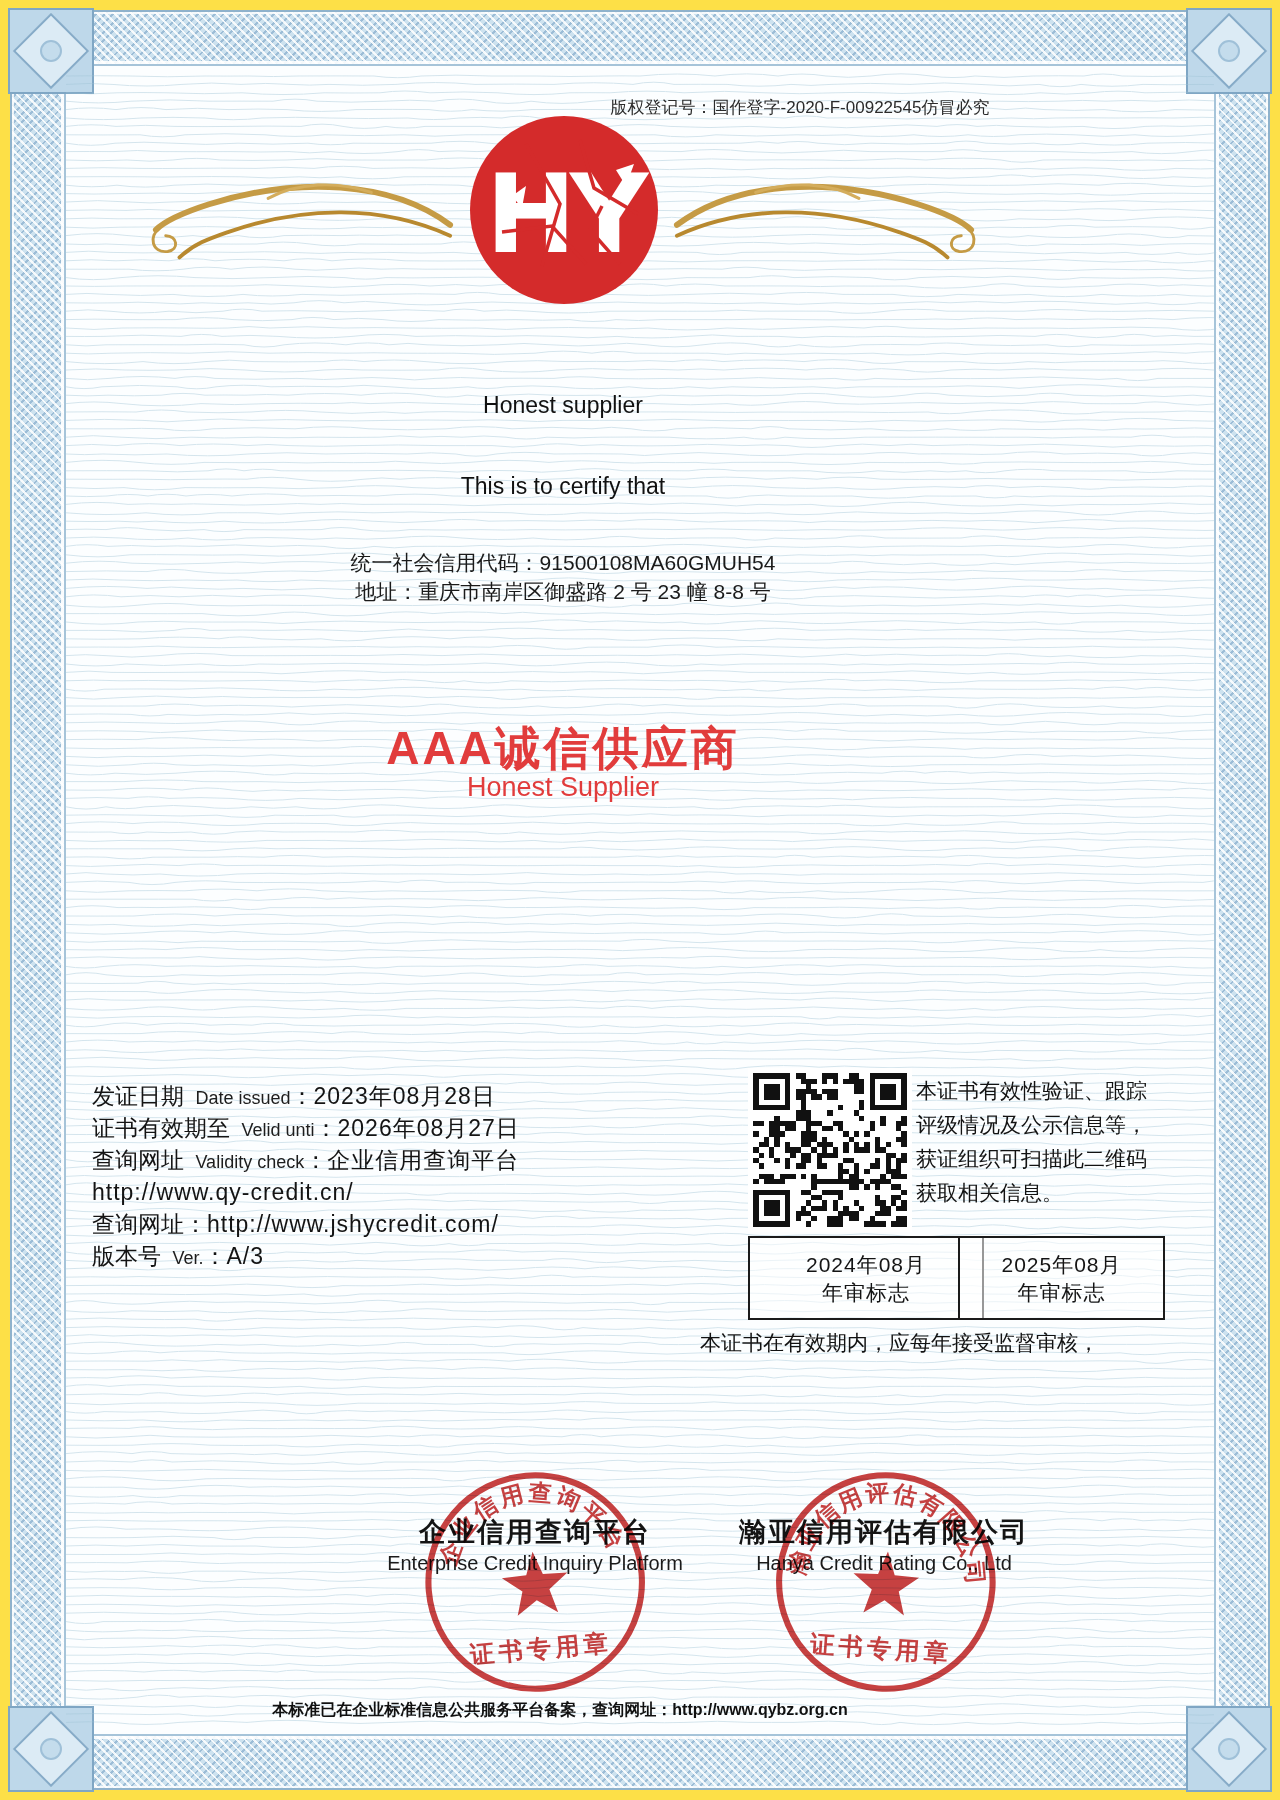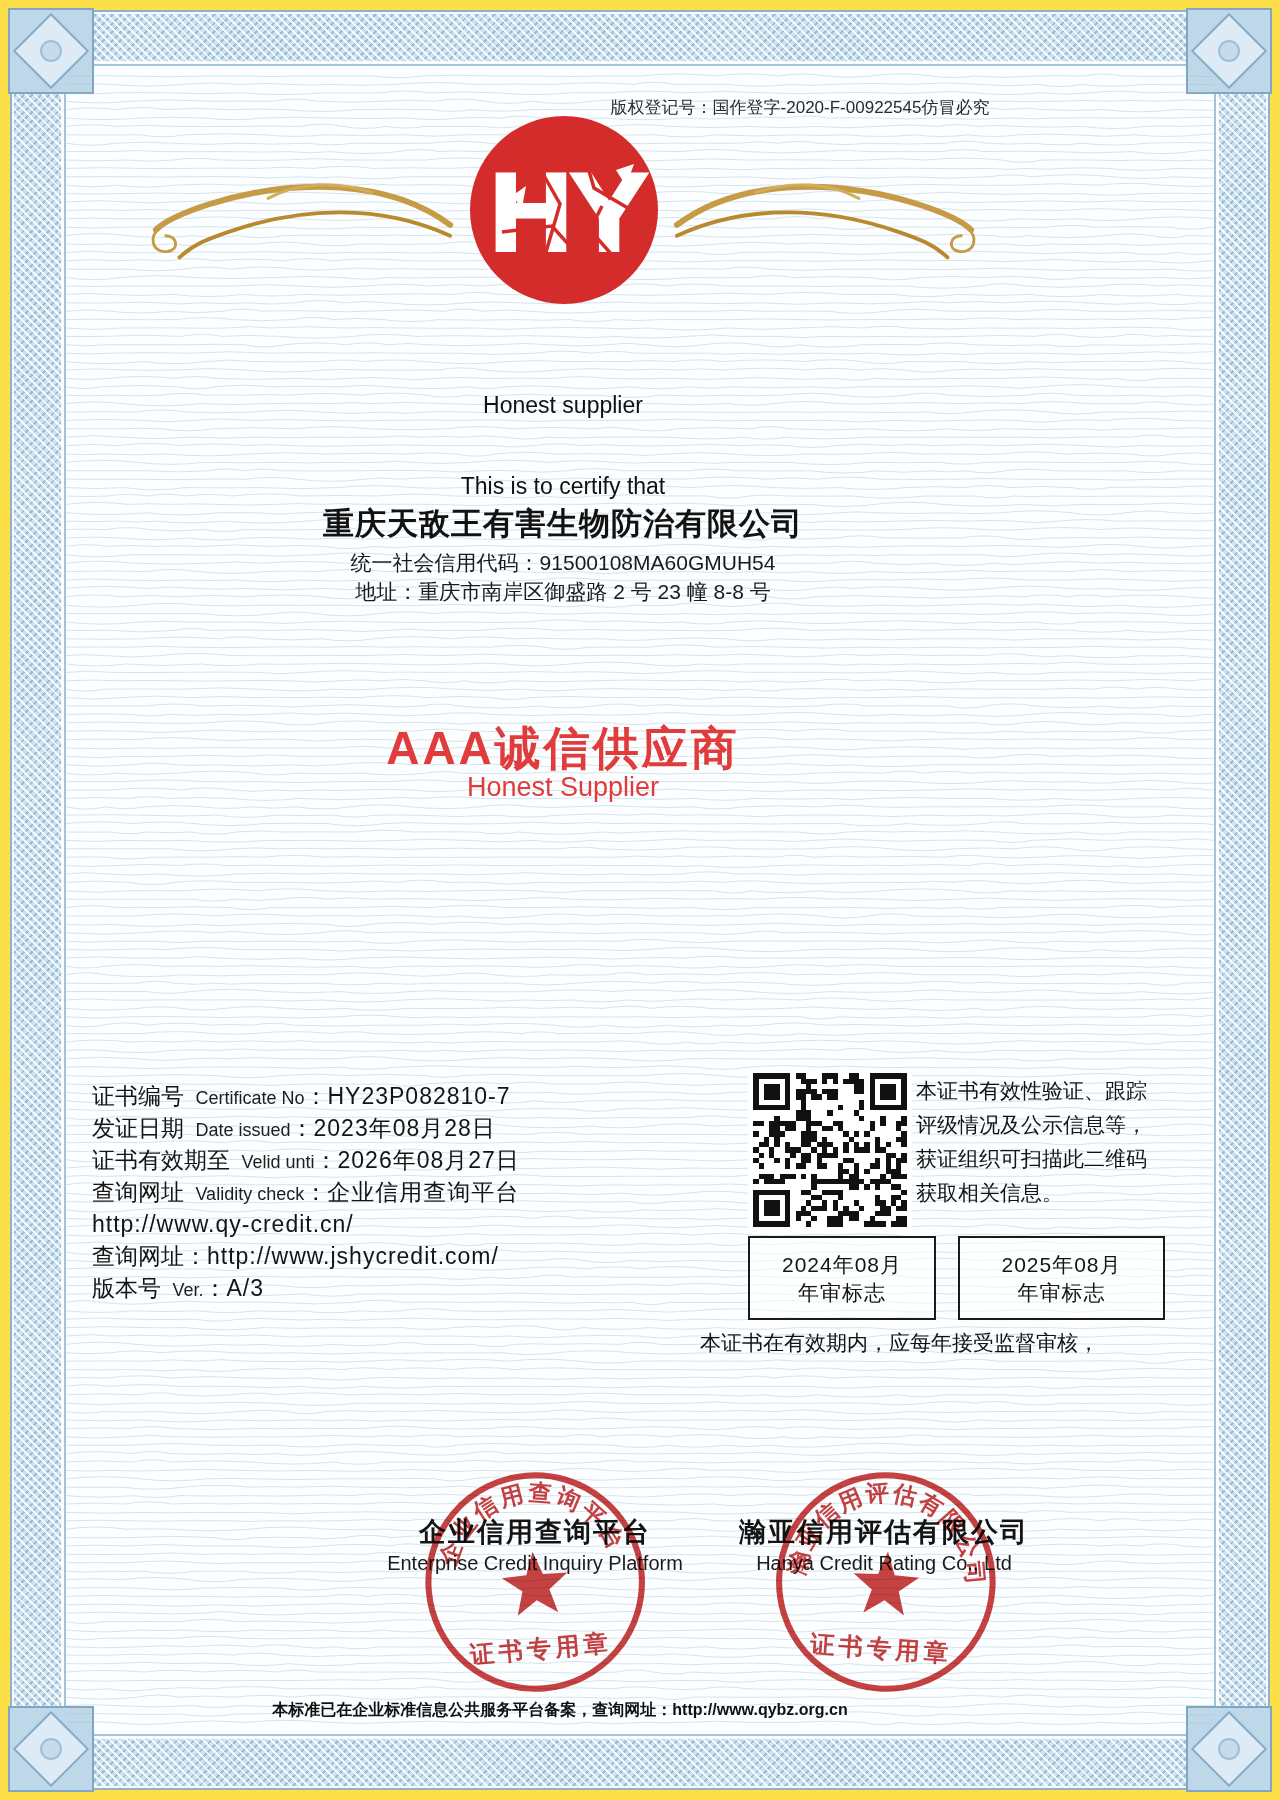--- a/index.html
+++ b/index.html
@@ -65,21 +65,21 @@
   .details{left:92px;top:1080px;width:560px;}
   .detail-row{height:32px;line-height:32px;white-space:nowrap;}
   .d-cn{font-size:23px;color:#141414;}
   .d-en{font-size:18px;color:#1d1d1d;margin-left:7px;}
   .d-col{font-size:23px;color:#141414;}
   .d-val{font-size:23px;color:#141414;letter-spacing:1px;}
 
   .qr{left:748px;top:1068px;width:164px;height:164px;}
   .qr-info{left:916px;top:1074px;width:240px;font-size:21px;line-height:34px;color:#121212;}
   .badge{
-    top:1236px;width:188px;height:84px;border:2px solid #1b1b1b;
+    top:1236px;width:236px;height:84px;border:2px solid #1b1b1b;
     display:flex;flex-direction:column;align-items:center;justify-content:center;
     background:rgba(255,255,255,.55);box-sizing:border-box;gap:7px;
   }
   .badge.b1{left:748px;} .badge.b2{left:958px;width:207px;}
   .badge-line{font-size:21px;color:#141414;letter-spacing:1px;line-height:1;}
 
   .notice{left:652px;top:1324px;width:495px;text-align:center;font-size:21px;line-height:37px;color:#121212;}
 
   .org{width:334px;text-align:center;}
   .org-cn{top:1514px;font-size:27px;font-weight:bold;color:#141414;letter-spacing:2px;}
@@ -335,32 +335,27 @@
       <path d="M152 150 L122 116 L134 92"></path>
     </g>
     <g fill="#ffffff">
       <polygon points="44,82 58,72 54,94"></polygon>
       <polygon points="148,56 166,50 158,72"></polygon>
     </g>
   </svg>
 
   <div class="abs ctr title-en">Honest supplier</div>
   <div class="abs ctr certify-en">This is to certify that</div>
-  <div class="abs ctr company">重庆天敌王有害生物防治有限公司</div>
   <div class="abs ctr code-line">统一社会信用代码：91500108MA60GMUH54</div>
   <div class="abs ctr addr-line">地址：重庆市南岸区御盛路 2 号 23 幢 8-8 号</div>
 
   <div class="abs ctr award-cn">AAA诚信供应商</div>
   <div class="abs ctr award-en">Honest Supplier</div>
 
   <div class="abs details">
-    <div class="detail-row">
-      <span class="d-cn">证书编号</span>
-      <span class="d-en">Certificate No</span><span class="d-col">：</span><span class="d-val">HY23P082810-7</span>
-    </div>
     <div class="detail-row">
       <span class="d-cn">发证日期</span>
       <span class="d-en">Date issued</span><span class="d-col">：</span><span class="d-val">2023年08月28日</span>
     </div>
     <div class="detail-row">
       <span class="d-cn">证书有效期至</span>
       <span class="d-en">Velid unti</span><span class="d-col">：</span><span class="d-val">2026年08月27日</span>
     </div>
     <div class="detail-row">
       <span class="d-cn">查询网址</span>

